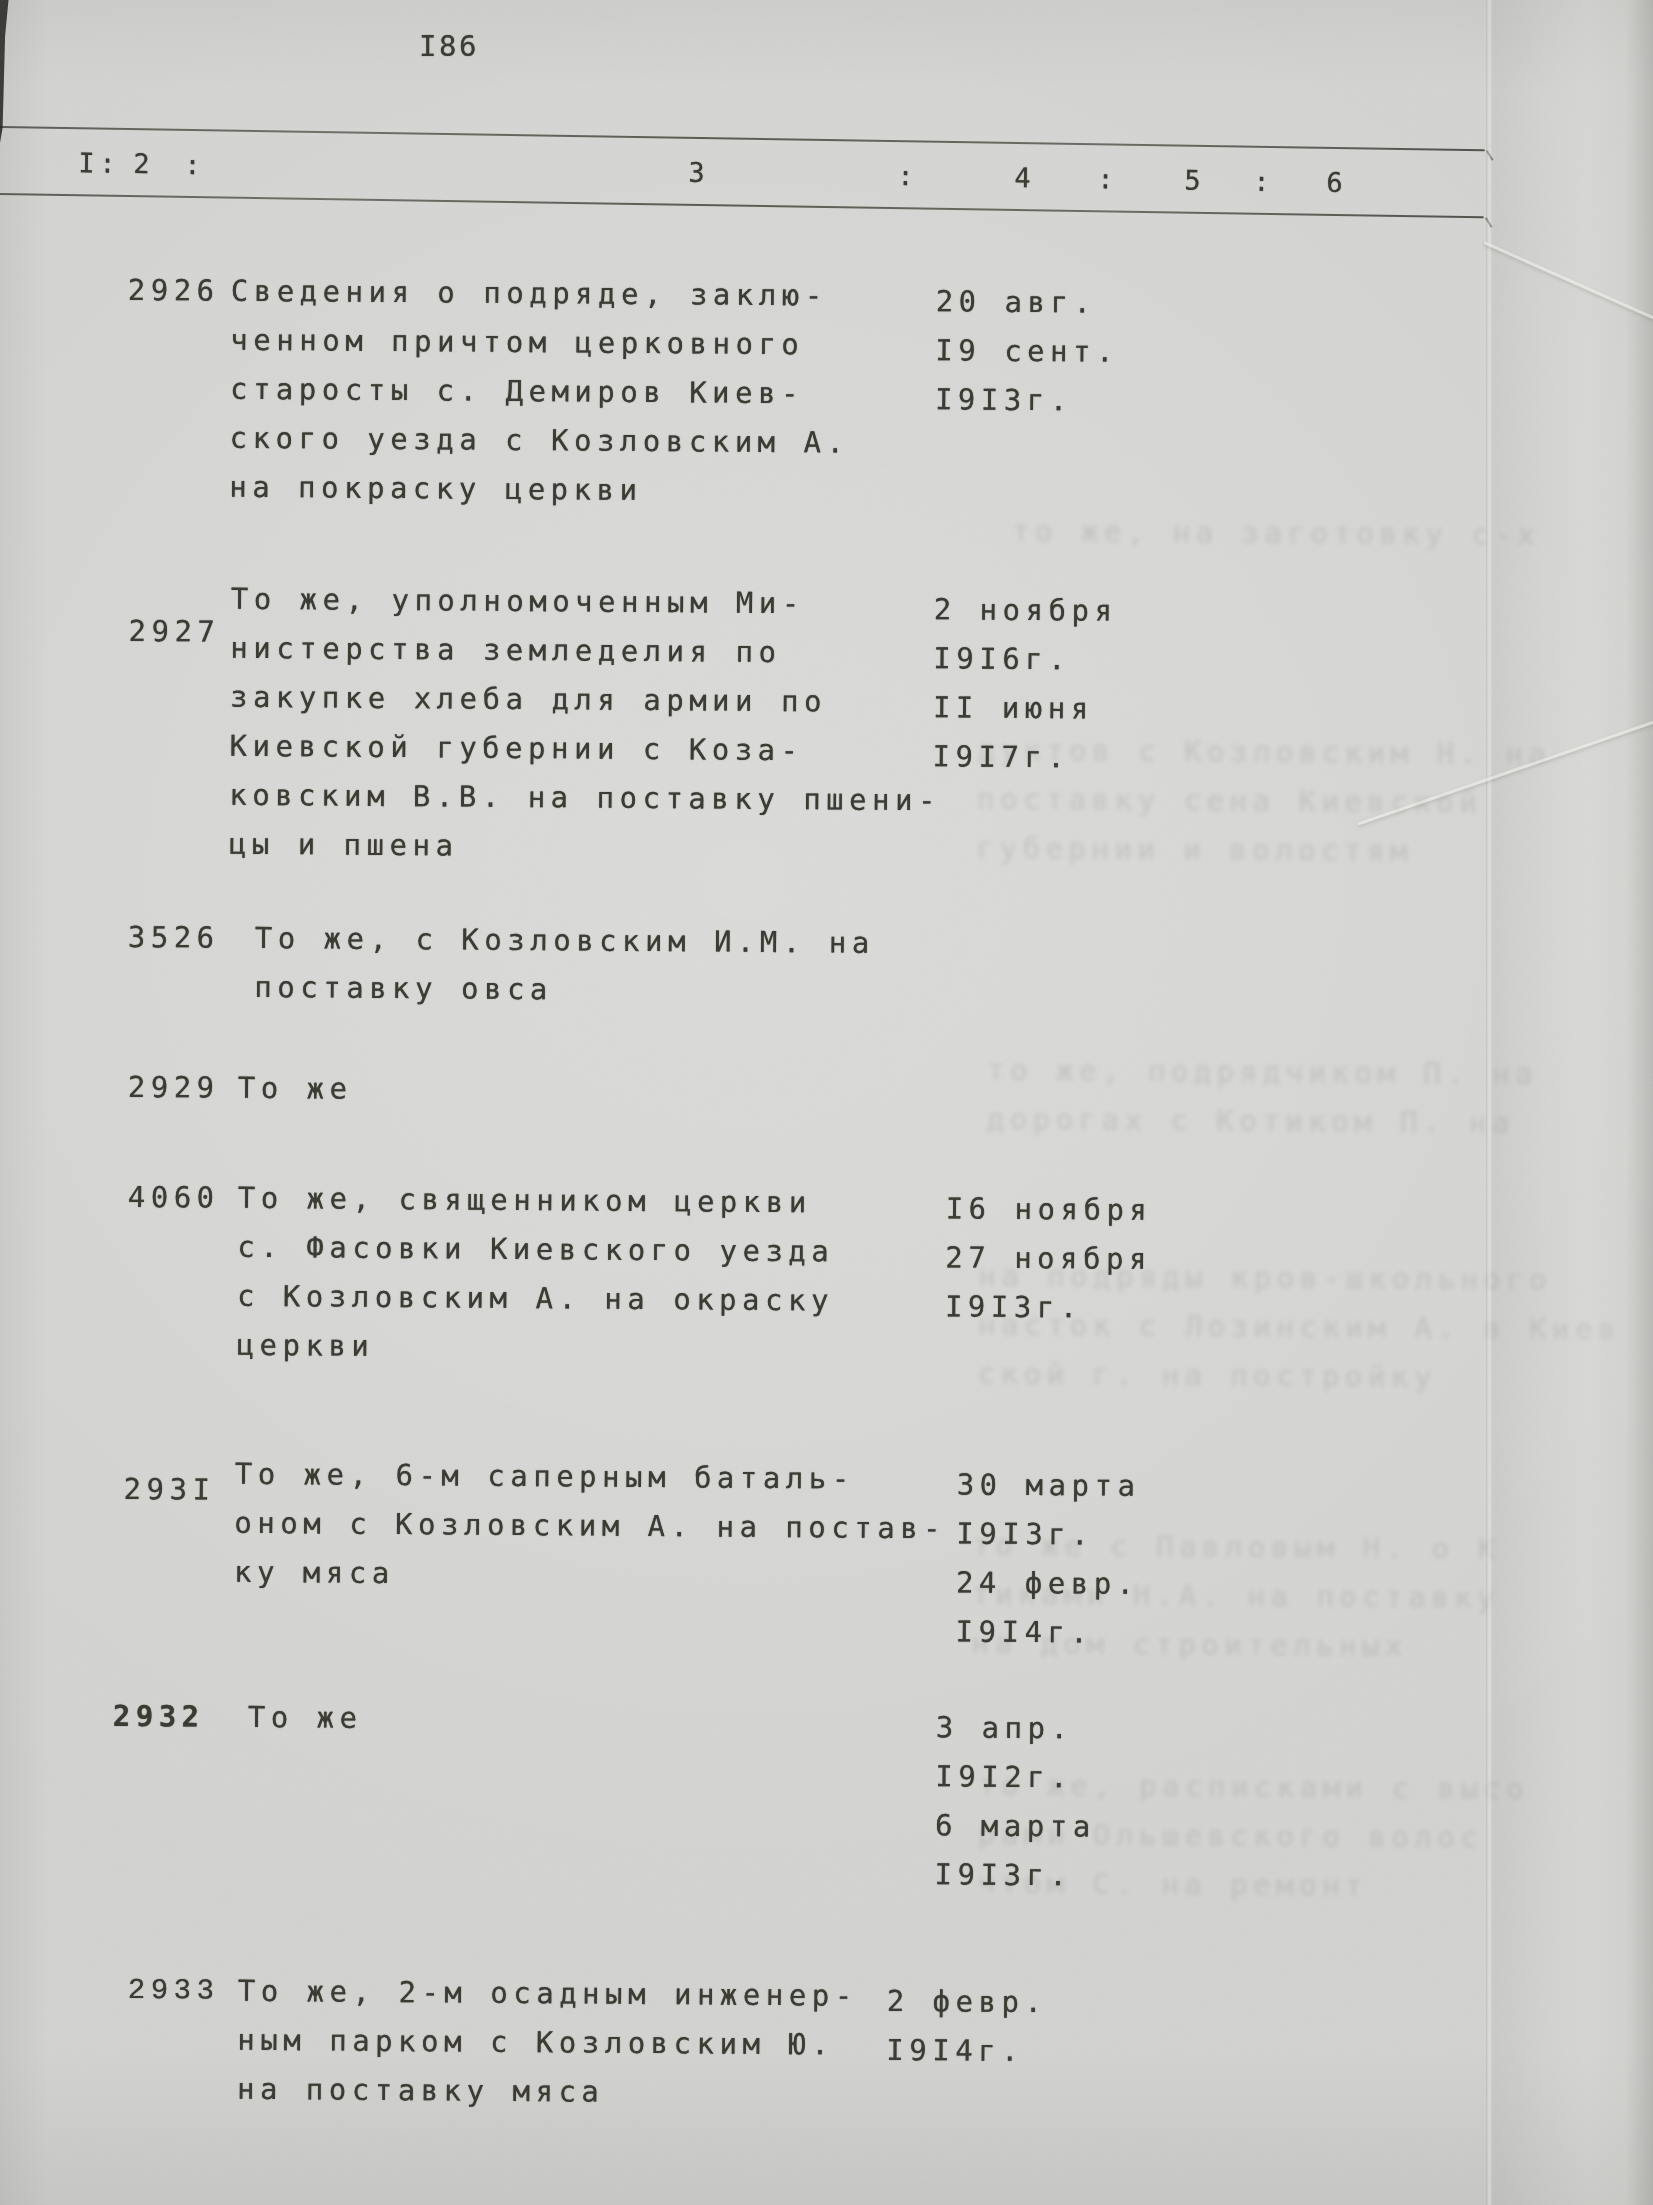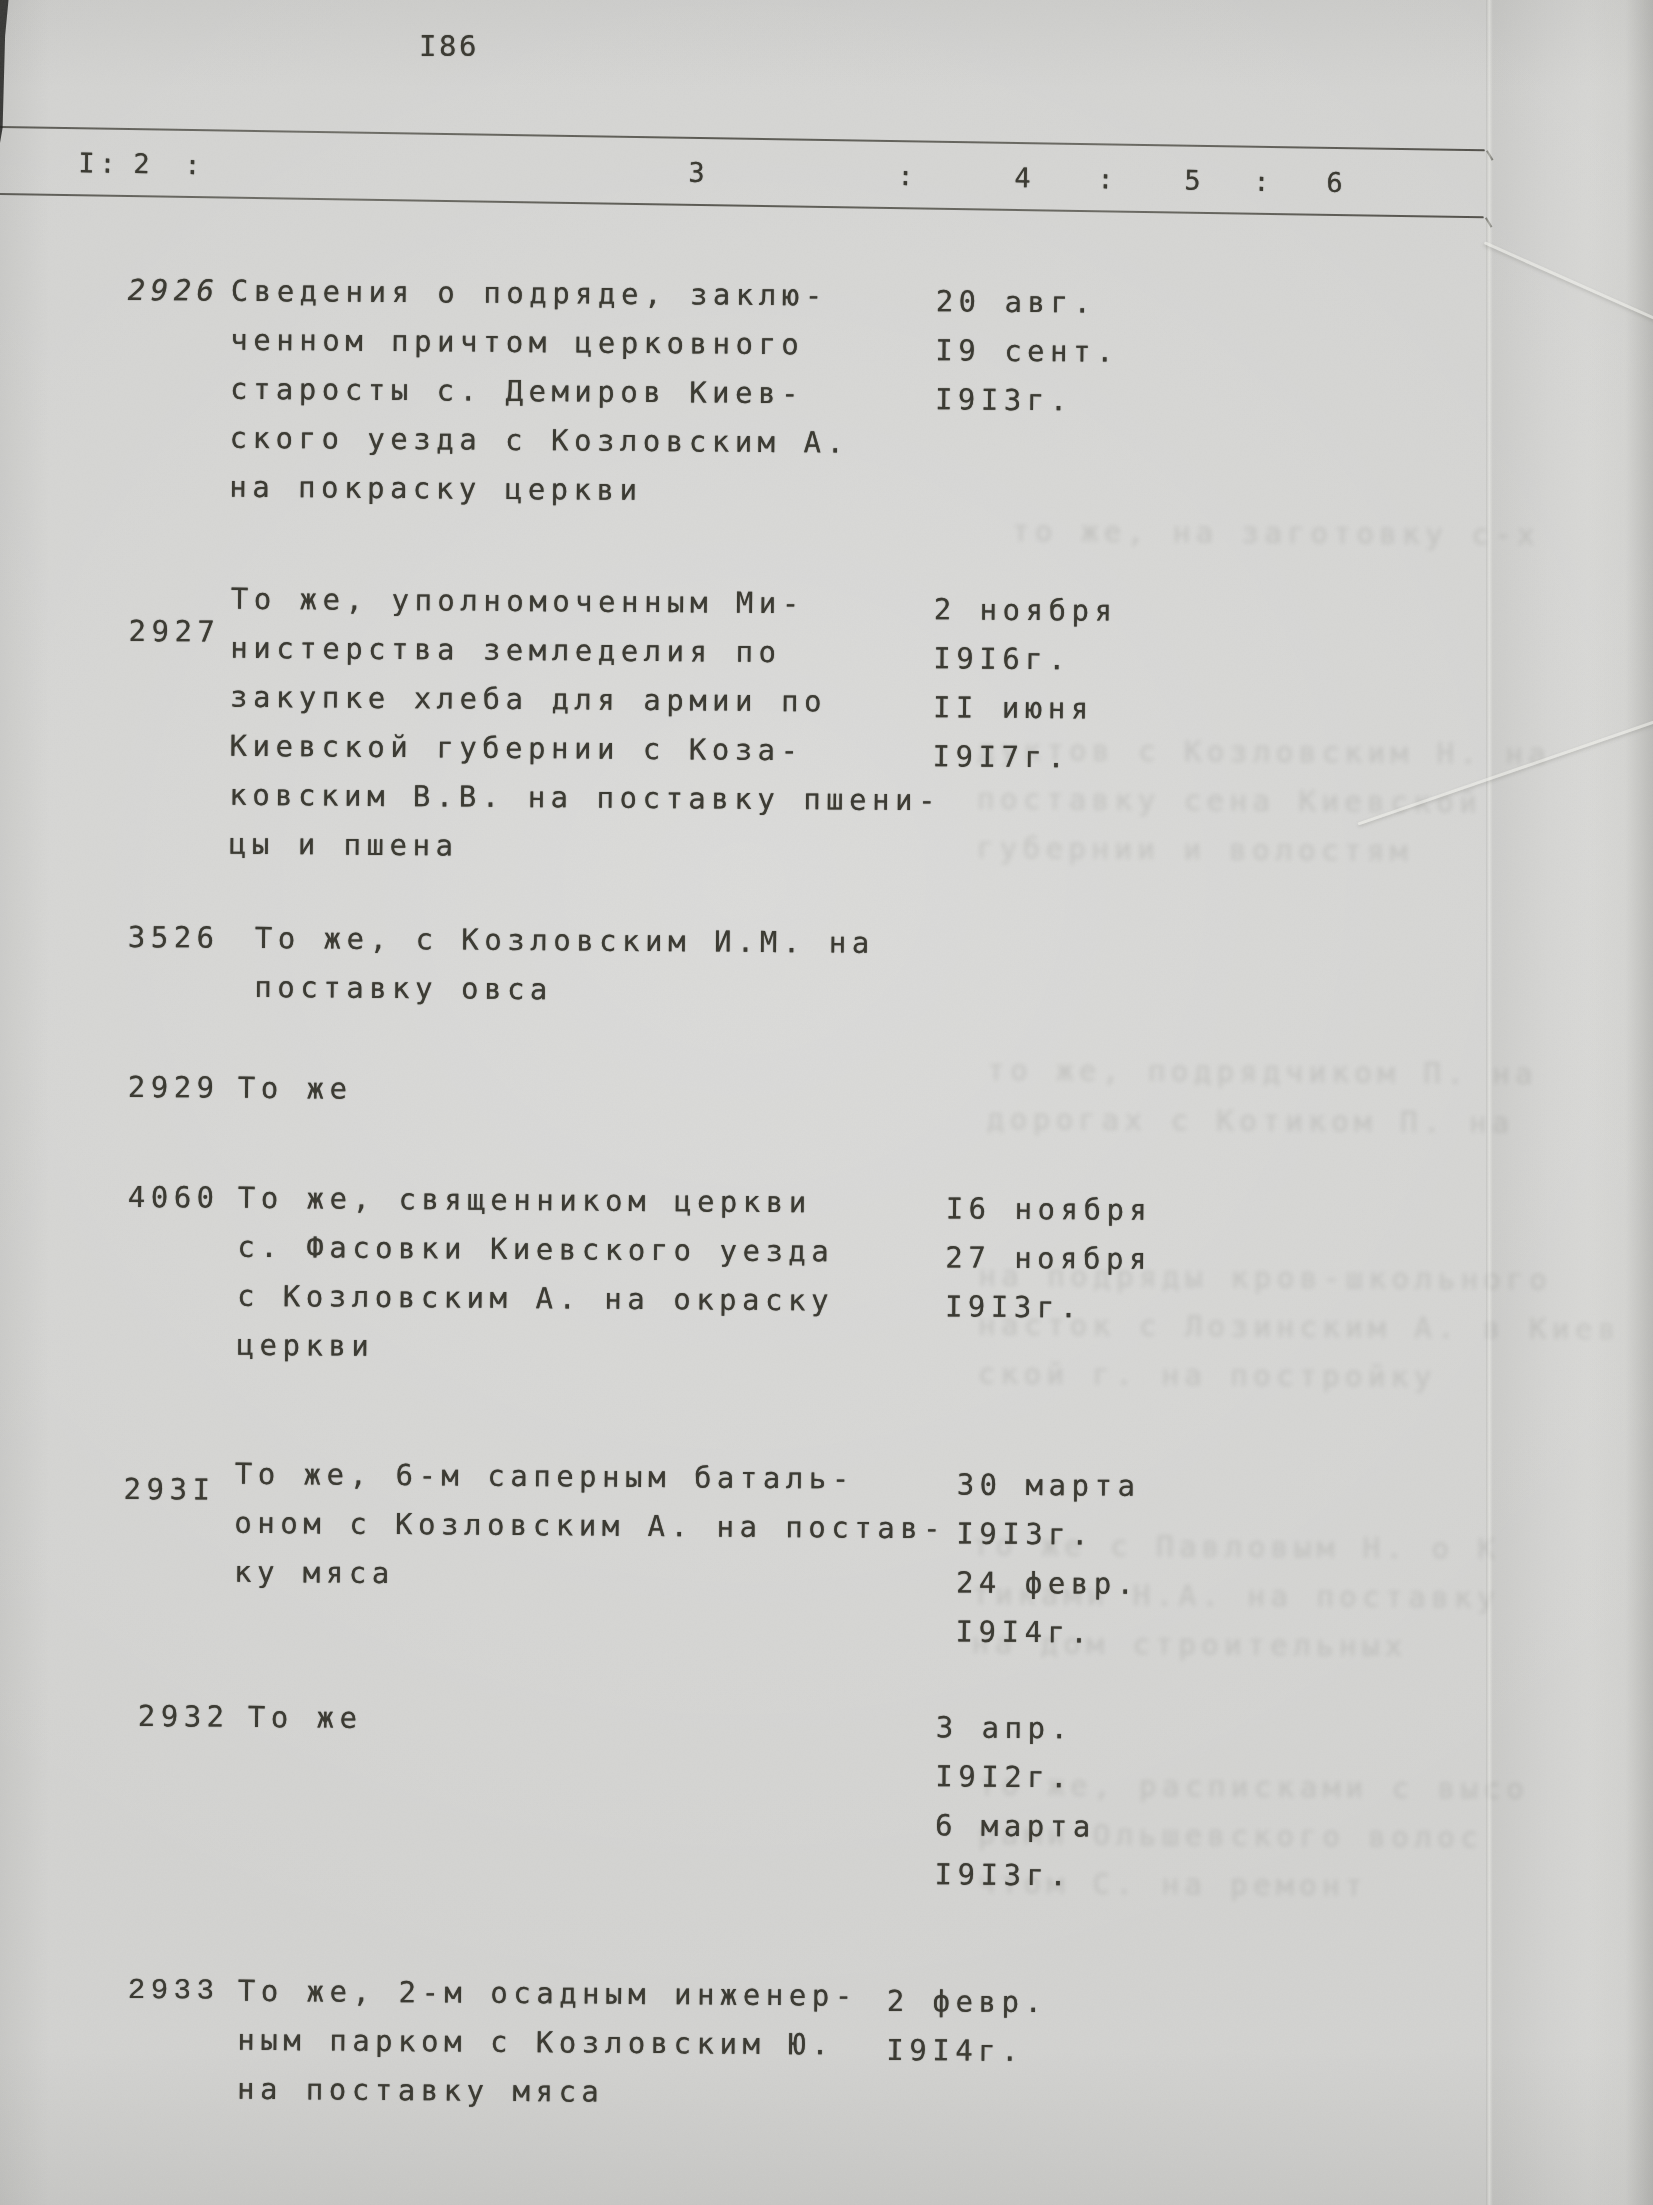--- a/index.html
+++ b/index.html
@@ -118,21 +118,21 @@
     <span class="hc hc5">:</span>
     <span class="hc hc6">4</span>
     <span class="hc hc7">:</span>
     <span class="hc hc8">5</span>
     <span class="hc hc9">:</span>
     <span class="hc hc10">6</span>
   </div>
 
   <div id="entries">
   <div class="entry" style="top: 265px;">
-    <div class="entry-number tw" style="left: 128px; font-style: italic;">2926</div>
+    <div class="entry-number tw" style="left: 128px;">2926</div>
     <div class="entry-text tw" style="left: 231px;"><div>Сведения о подряде, заклю-</div><div>ченном причтом церковного</div><div>старосты с. Демиров Киев-</div><div>ского уезда с Козловским А.</div><div>на покраску церкви</div></div>
     <div class="entry-dates tw" style="left: 936px;"><div>20 авг.</div><div>I9 сент.</div><div>I9I3г.</div></div>
   </div>
 
   <div class="entry" style="top: 573px;">
     <div class="entry-number tw" style="left: 129px; margin-top: 33px;">2927</div>
     <div class="entry-text tw" style="left: 231px;"><div>То же, уполномоченным Ми-</div><div>нистерства земледелия по</div><div>закупке хлеба для армии по</div><div>Киевской губернии с Коза-</div><div>ковским В.В. на поставку пшени-</div><div>цы и пшена</div></div>
     <div class="entry-dates tw" style="left: 934px;"><div>2 ноября</div><div>I9I6г.</div><div>II июня</div><div>I9I7г.</div></div>
   </div>
 
@@ -154,21 +154,21 @@
     <div class="entry-dates tw" style="left: 946px;"><div>I6 ноября</div><div>27 ноября</div><div>I9I3г.</div></div>
   </div>
 
   <div class="entry" style="top: 1448px;">
     <div class="entry-number tw" style="left: 124px; margin-top: 16px;">293I</div>
     <div class="entry-text tw" style="left: 235px;"><div>То же, 6-м саперным баталь-</div><div>оном с Козловским А. на постав-</div><div>ку мяса</div></div>
     <div class="entry-dates tw" style="left: 957px;"><div>30 марта</div><div>I9I3г.</div><div>24 февр.</div><div>I9I4г.</div></div>
   </div>
 
   <div class="entry" style="top: 1691px;">
-    <div class="entry-number tw" style="left: 138px;">2932</div>
+    <div class="entry-number tw" style="left: 113px; font-weight: bold;">2932</div>
     <div class="entry-text tw" style="left: 248px;"><div>То же</div></div>
     <div class="entry-dates tw" style="left: 936px;"><div>3 апр.</div><div>I9I2г.</div><div>6 марта</div><div>I9I3г.</div></div>
   </div>
 
   <div class="entry" style="top: 1965px;">
     <div class="entry-number tw" style="left: 128px; font-family: Liberation Mono, monospace;">2933</div>
     <div class="entry-text tw" style="left: 238px;"><div>То же, 2-м осадным инженер-</div><div>ным парком с Козловским Ю.</div><div>на поставку мяса</div></div>
     <div class="entry-dates tw" style="left: 887px;"><div>2 февр.</div><div>I9I4г.</div></div>
   </div>
 </div>

